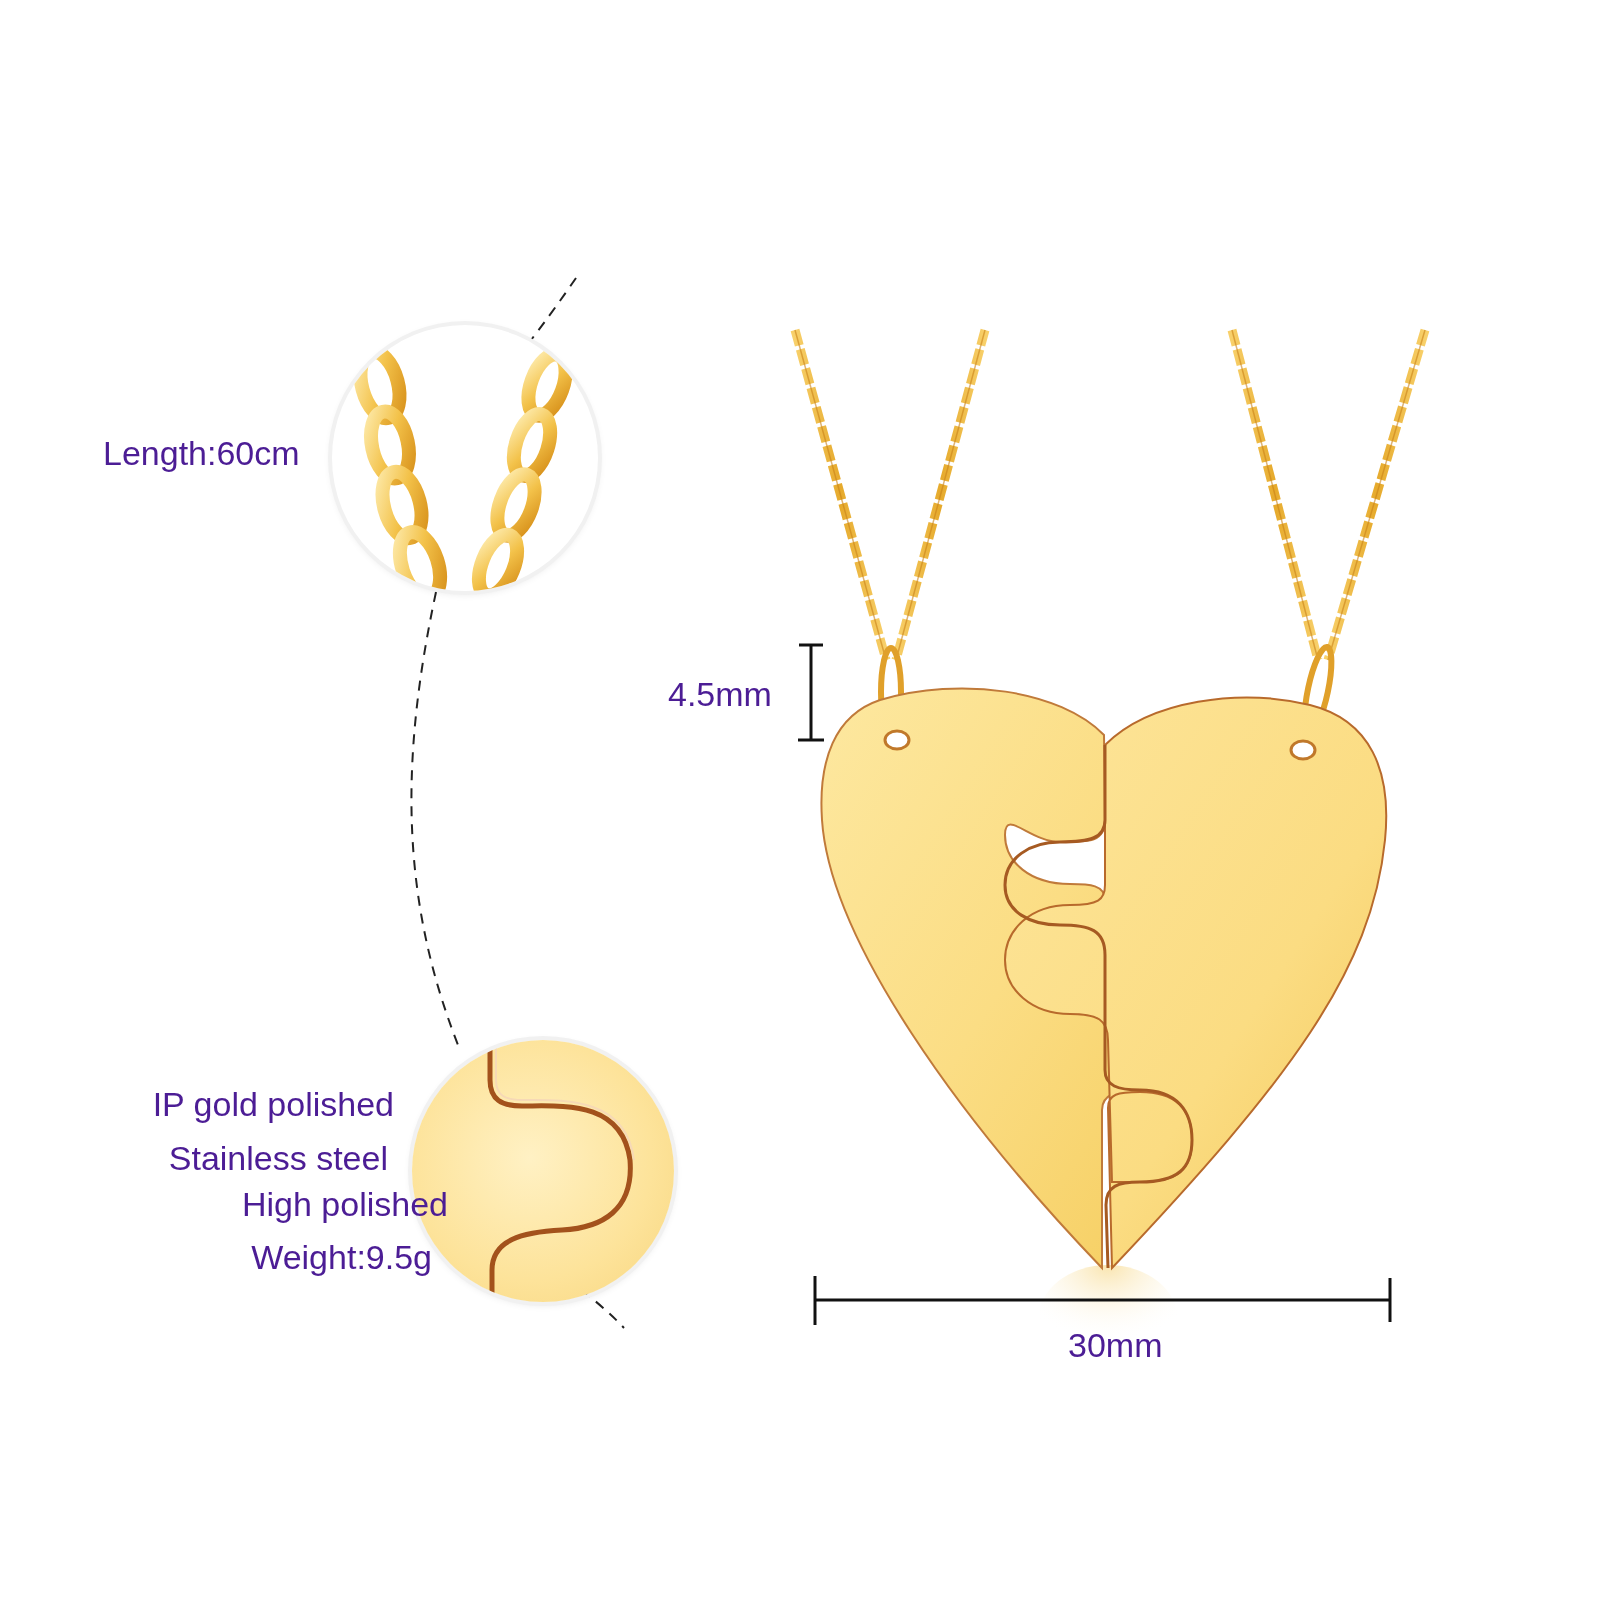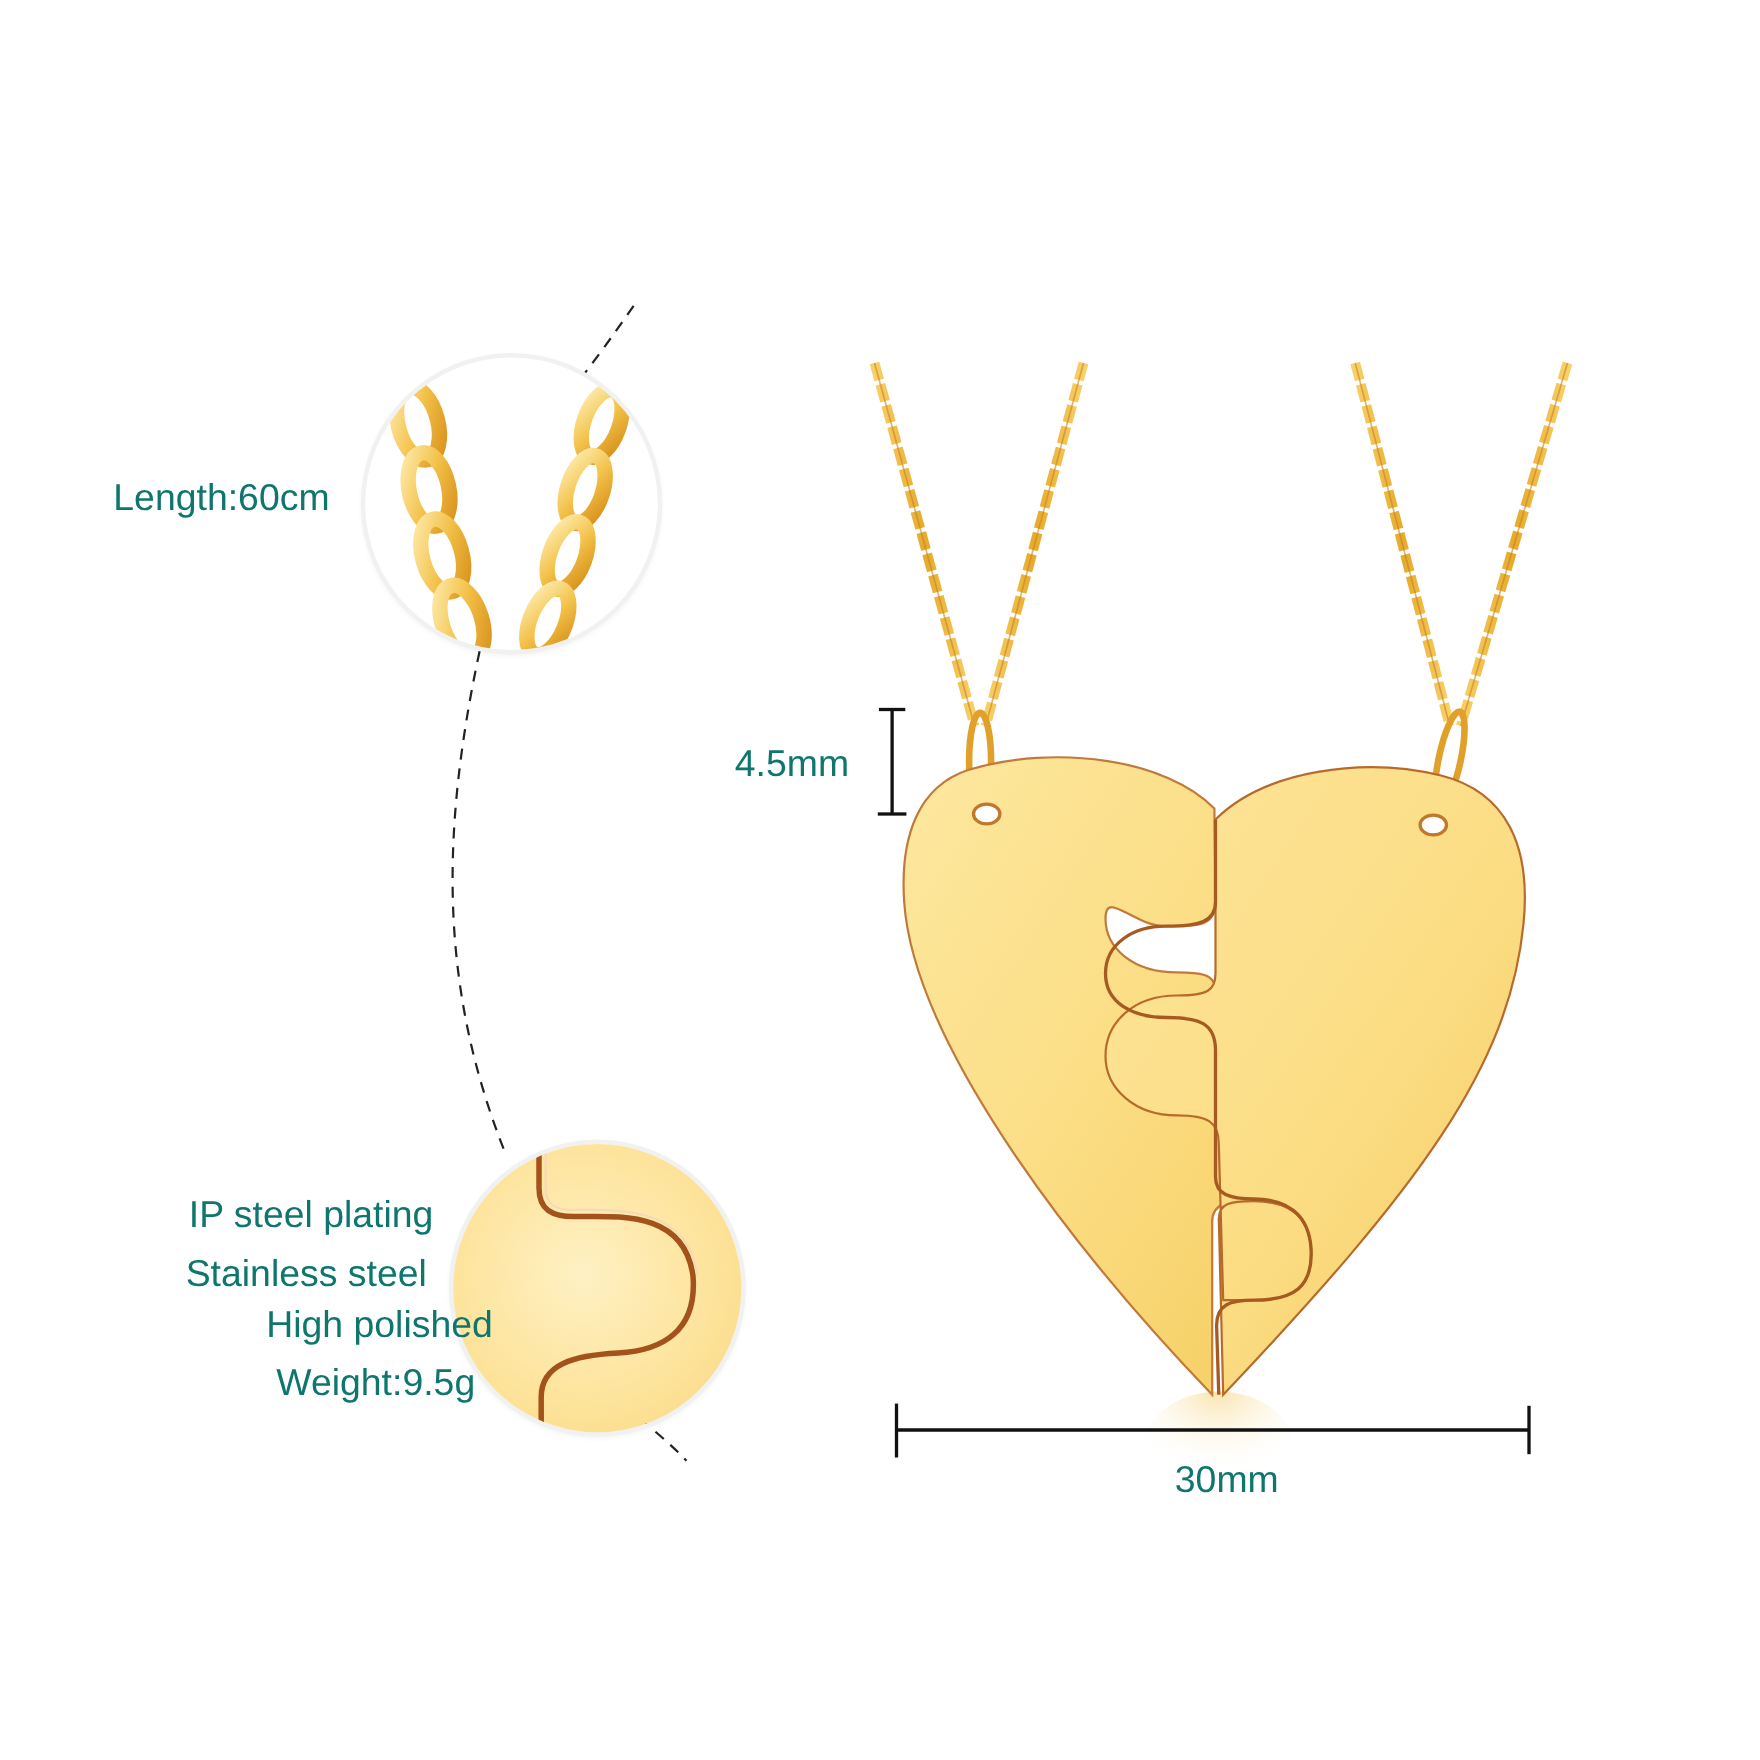--- a/index.html
+++ b/index.html
@@ -1,18 +1,18 @@
 <!DOCTYPE html>
 <html><head>
 <meta charset="utf-8">
 <style>
   html, body { margin:0; padding:0; background:#ffffff; }
   body { width:1600px; height:1600px; position:relative; overflow:hidden;
          font-family:"Liberation Sans", sans-serif; color:#111; }
-  .label { position:absolute; font-size:34px; line-height:1; white-space:nowrap; color:#0f766e; }
+  .label { position:absolute; font-size:34px; line-height:1; white-space:nowrap; color:#4c1d95; }
   .right { text-align:right; }
   svg { position:absolute; left:0; top:0; overflow:visible; }
   .circle { position:absolute; border-radius:50%; overflow:hidden;
             box-shadow: 0 0 0 4px #f1f1f1, 0 2px 8px rgba(0,0,0,0.12); }
 </style>
 </head>
 <body>
 
 <svg width="1600" height="1600">
   <path d="M576 278 C 540 330, 530 340, 528 345" stroke="#222" stroke-width="2" fill="none" stroke-dasharray="10 8"></path>
@@ -43,21 +43,21 @@
 </div>
 
 <div class="circle" style="left:412px; top:1040px; width:262px; height:262px; background:radial-gradient(circle at 45% 45%, #fff1c4 0%, #fde39a 60%, #f7d57d 100%);">
   <svg width="262" height="262">
     <path d="M78 0 L78 40 C78 60, 90 66, 110 66 C150 66, 210 60, 218 120 C222 170, 190 188, 150 190 C110 192, 80 200, 80 230 L80 262" fill="none" stroke="#a3521c" stroke-width="5"></path>
     <path d="M84 0 L84 40 C84 56, 94 60, 110 60 C150 60, 214 56, 222 120" fill="none" stroke="#f6d9b6" stroke-width="2"></path>
   </svg>
 </div>
 
 <div class="label" style="left:103px; top:436px;">Length:60cm</div>
-<div class="label right" style="right:1206px; top:1087px;">IP steel plating</div>
+<div class="label right" style="right:1206px; top:1087px;">IP gold polished</div>
 <div class="label right" style="right:1212px; top:1141px;">Stainless steel</div>
 <div class="label right" style="right:1152px; top:1187px;">High polished</div>
 <div class="label right" style="right:1168px; top:1240px;margin-left:28px;">Weight:9.5g</div>
 
 <svg width="1600" height="1600">
   <defs>
     <linearGradient id="heartL" x1="0" y1="0" x2="1" y2="1">
       <stop offset="0" stop-color="#fde8a0"></stop>
         <stop offset="0.5" stop-color="#fbdd84"></stop>
         <stop offset="1" stop-color="#f5cd5e"></stop>

